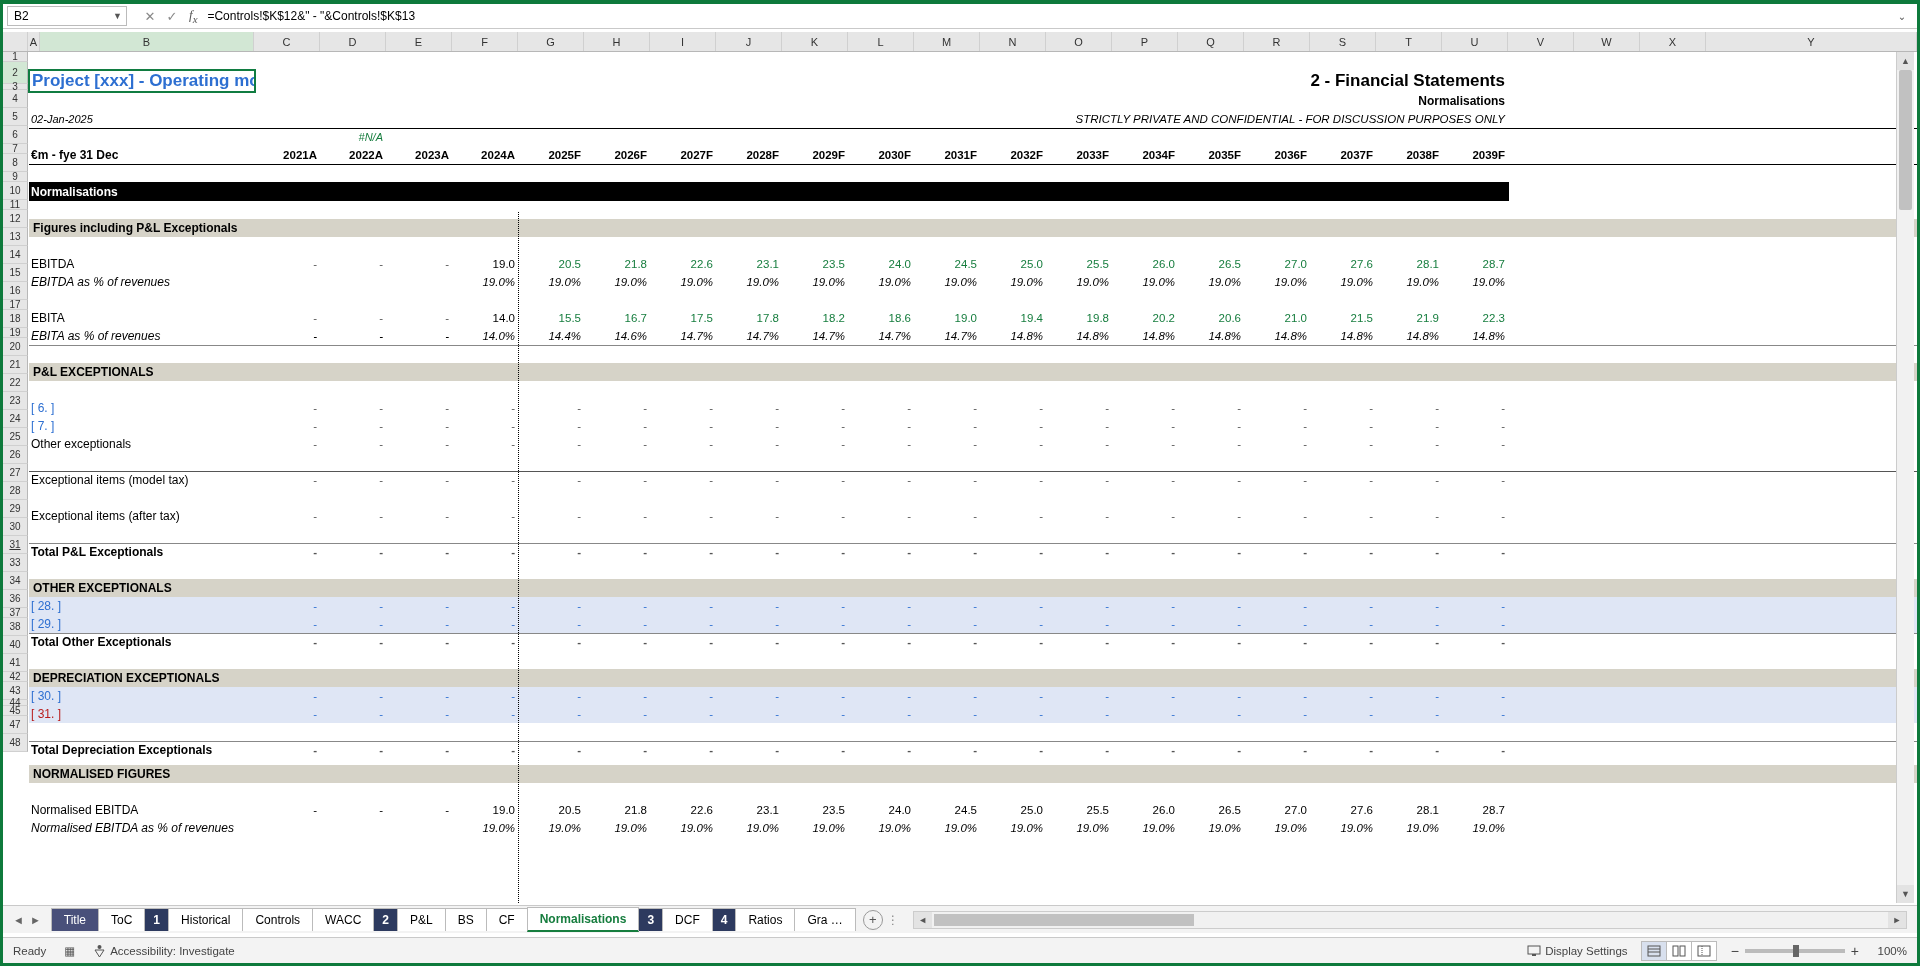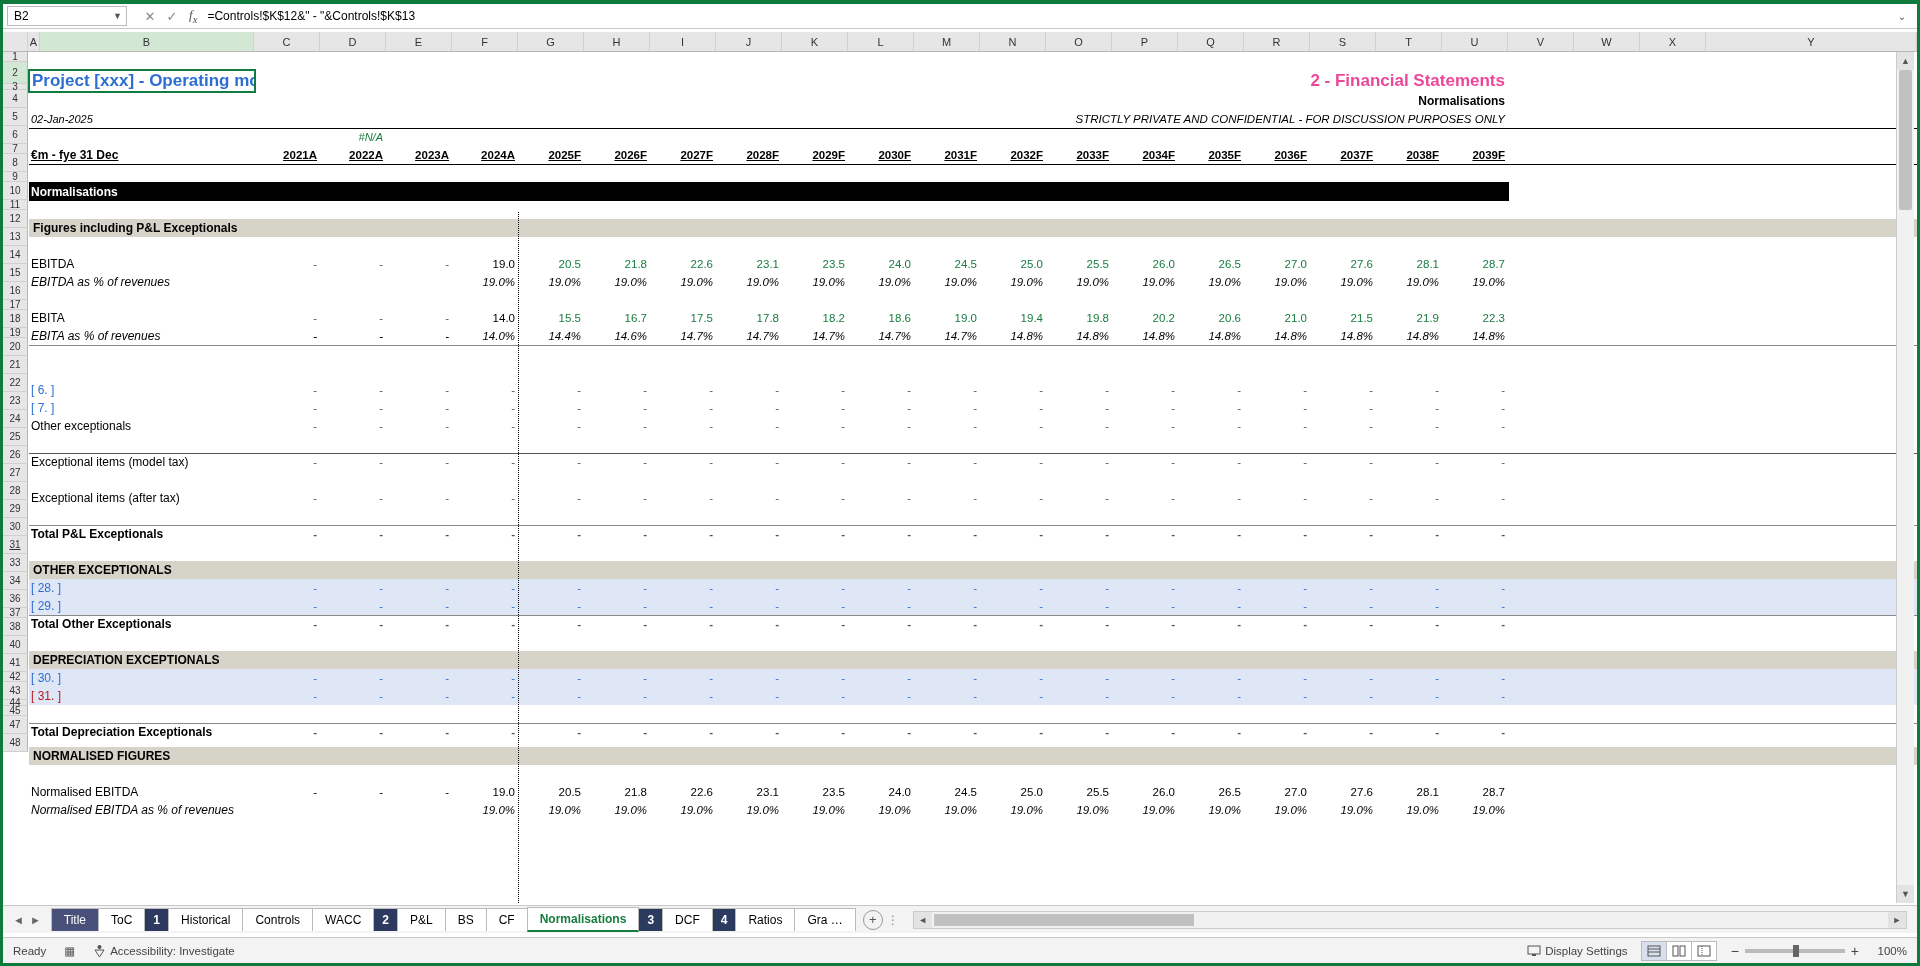--- a/index.html
+++ b/index.html
@@ -20,21 +20,21 @@
 .rowhdr-col { position:absolute; top:20px; left:0; width:25px; }
 .rowhdr { height:18px; background:#e6e6e6; border-right:1px solid #b7b7b7; border-bottom:1px solid #d0d0d0; font-size:10px; color:#333; display:flex; align-items:center; justify-content:center; }
 .rowhdr.tiny { height:6px; border-bottom:1px solid #d0d0d0; }
 
 .grid { position:absolute; top:20px; left:25px; right:0; bottom:0; overflow:hidden; }
 .grid table { border-collapse:collapse; width:100%; table-layout:fixed; }
 .grid td { height:18px; padding:0 4px 0 2px; vertical-align:middle; white-space:nowrap; overflow:hidden; }
 .col-data { width:66px; text-align:right; font-size:11.5px; }
 
 .celB2 { font-size:17px; font-weight:700; color:#2d6fd1; border:2px solid #107c41; padding-left:4px; }
-.title-right { font-size:17px; font-weight:700; color:#ec4899; text-align:right; }
+.title-right { font-size:17px; font-weight:700; color:#000000; text-align:right; }
 .subtitle-right { font-weight:700; text-align:right; font-size:12px; }
 .date { font-size:11px; font-style:italic; padding-left:4px; }
 .conf { font-style:italic; text-align:right; font-size:11.5px; }
 tr.r5 td { border-top:1.5px solid #000; }
 .na { color:#167d3e; font-style:italic; font-size:11px; text-align:right; }
 tr.r6 td { border-bottom:1.5px solid #000; font-weight:700; }
 .yearsA { font-weight:700; }
 .yearsB { font-weight:700; }
 .blackrow { background:#000; color:#fff; font-weight:700; padding-left:4px; }
 .greyrow td:first-child { background:#d6d3c8; font-weight:700; padding-left:4px; }
@@ -184,21 +184,21 @@
               <td class="conf" colspan="15">STRICTLY PRIVATE AND CONFIDENTIAL - FOR DISCUSSION PURPOSES ONLY</td>
               <td colspan="1"></td>
             </tr>
             <tr class="r5" style="height: 16px;">
               <td colspan="2"></td>
               <td colspan="1"></td>
               <td class="na" colspan="1">#N/A</td>
               <td colspan="17"></td>
               <td colspan="1"></td>
             </tr>
-            <tr class="r6" style="height: 18px; text-decoration: underline;">
+            <tr class="r6" style="height: 18px;">
               <td class="label" colspan="2">€m - fye 31 Dec</td>
               <td class="col-data yearsA">2021A</td>
               <td class="col-data yearsA">2022A</td>
               <td class="col-data yearsA">2023A</td>
               <td class="col-data yearsA">2024A</td>
               <td class="col-data yearsB">2025F</td>
               <td class="col-data yearsB">2026F</td>
               <td class="col-data yearsB">2027F</td>
               <td class="col-data yearsB">2028F</td>
               <td class="col-data yearsB">2029F</td>
@@ -322,20 +322,25 @@
               <td class="col-data hist">14.8%</td>
               <td class="col-data hist">14.8%</td>
               <td class="col-data hist">14.8%</td>
               <td class="col-data hist">14.8%</td>
               <td class="col-data hist">14.8%</td>
               <td class="col-data hist">14.8%</td>
               <td colspan="1"></td>
             </tr>
             <tr class="r17" style="height: 10px;">
               <td colspan="22"></td>
+            </tr>
+            <tr class="greyrow" style="height: 18px;">
+              <td colspan="2">P&amp;L EXCEPTIONALS</td>
+              <td colspan="19"></td>
+              <td colspan="1"></td>
             </tr>
             <tr style="height: 10px;">
               <td colspan="22"></td>
             </tr>
             <tr style="height: 18px;">
               <td class="label2" colspan="2" style="color:#2d6fd1">[ 6. ]</td>
               <td class="col-data hist dash">-</td>
               <td class="col-data hist dash">-</td>
               <td class="col-data hist dash">-</td>
               <td class="col-data hist dash">-</td>

